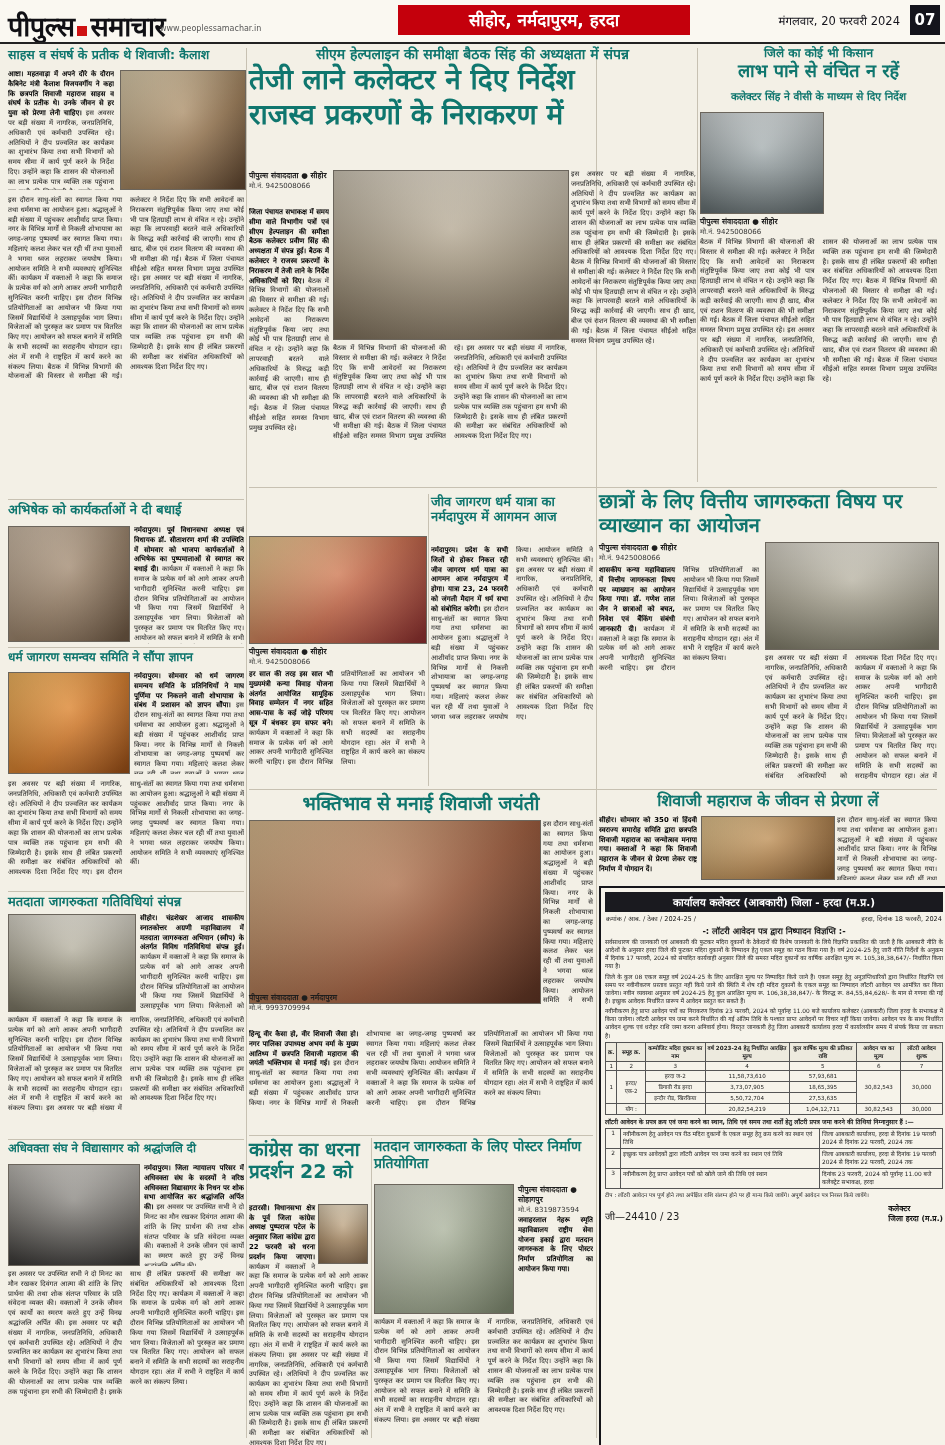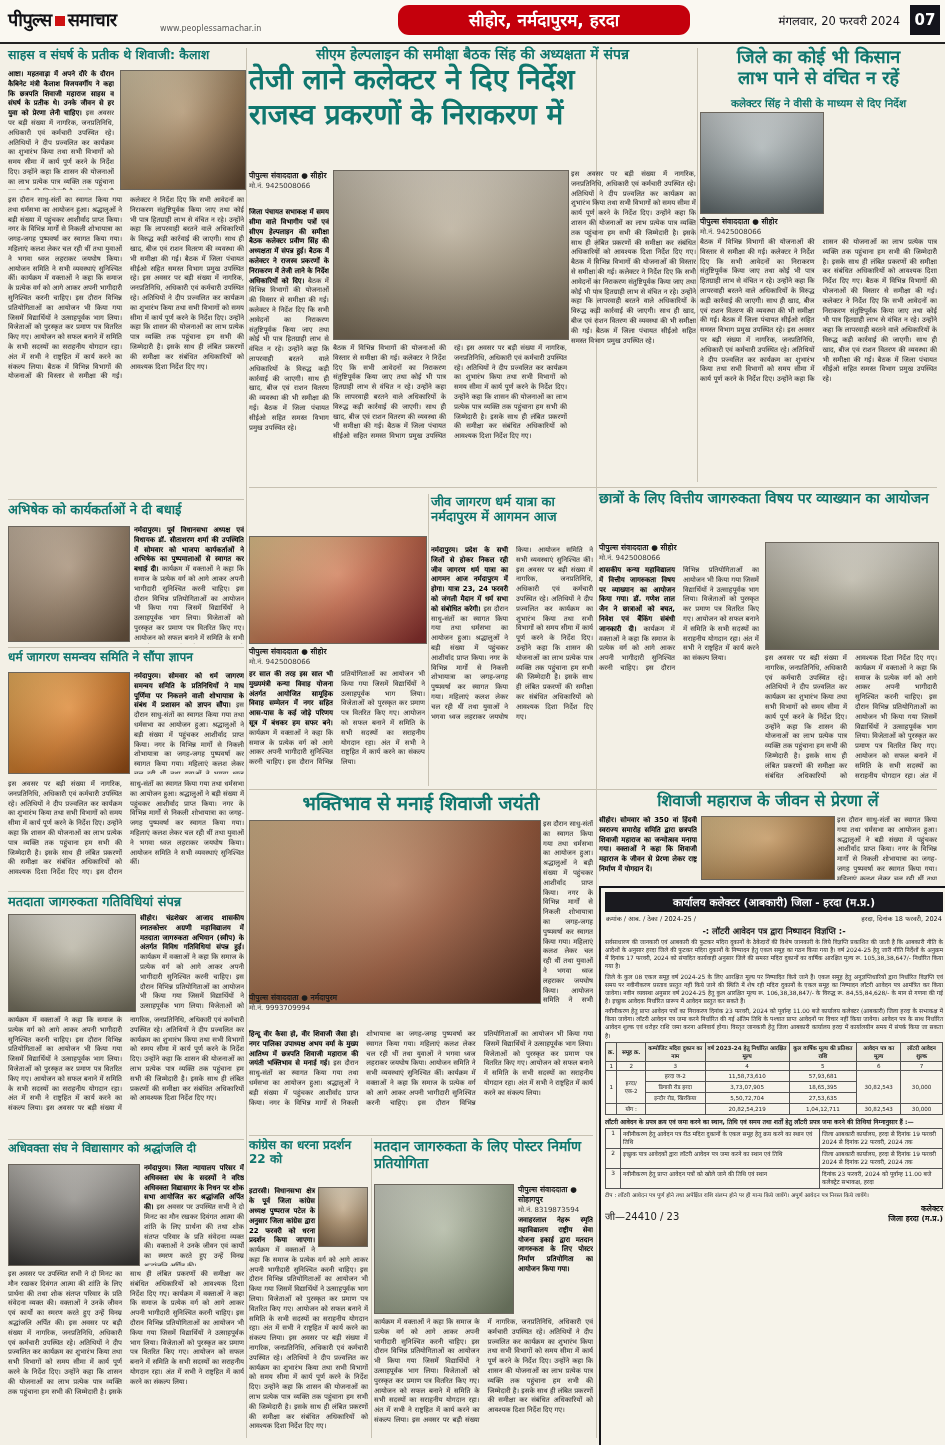--- a/index.html
+++ b/index.html
@@ -11,24 +11,24 @@
   .body b{color:#000}
   .c2{column-count:2;column-gap:8px}
   .c3{column-count:3;column-gap:8px}
   .photo{position:absolute;border:1px solid #6b655c}
   .photo::after{content:"";position:absolute;inset:0;background:radial-gradient(ellipse at 50% 35%,rgba(255,255,255,.18),rgba(0,0,0,.24) 92%)}
   .byline{font-size:7.6px;font-weight:700;color:#1d1d1d}
   .phone{font-size:7px;color:#333;margin-top:1px}
   .vr{position:absolute;width:1px;background:#c7c1b2}
   .hr{position:absolute;height:1px;background:#c7c1b2}
   
-  .logo-first,.logo-second{font-size:18px;font-weight:700;color:#101014;letter-spacing:-.5px}
+  .logo-first,.logo-second{font-size:27px;font-weight:700;color:#101014;letter-spacing:-.5px}
   .logo-sq{display:inline-block;width:10px;height:10px;background:#cf1212;margin:0 3px 2px 3px;vertical-align:middle}
   .website{font-size:8px;color:#555}
-  .banner{background:#c4000c;color:#fff;font-weight:700;font-size:17px;text-align:center;line-height:30px;border-radius:11px}
+  .banner{background:#c4000c;color:#fff;font-weight:700;font-size:17px;text-align:center;line-height:30px;border-radius:0}
   .dateline{font-size:11.5px;color:#14141c;text-align:right}
   .pagebox{background:#14141c;color:#fff;font-weight:700;font-size:15px;text-align:center;line-height:30px}
   
   .ph-stage{background:linear-gradient(135deg,#d8c9a8,#9c7b55 60%,#5f4630)}
   .ph-hall{background:linear-gradient(180deg,#cfc6b5,#a99c85 55%,#81735e)}
   .ph-vc{background:linear-gradient(180deg,#c6cccd,#96a0a2 55%,#667072)}
   .ph-greet{background:linear-gradient(135deg,#cbb9a4,#9a8269 55%,#6e5843)}
   .ph-wed{background:linear-gradient(135deg,#e8c98f,#c96a4a 55%,#8e3030)}
   .ph-class{background:linear-gradient(180deg,#d6d2c6,#a9a492 55%,#83806d)}
   .ph-saffron{background:linear-gradient(135deg,#f0b25a,#d77c2a 55%,#9a4f18)}
@@ -46,21 +46,21 @@
   .n-para{font-size:5.9px;line-height:1.38;text-align:justify;color:#222;margin-bottom:2px}
   table.n-tbl{width:100%;border-collapse:collapse;font-size:5.6px;margin:2px 0}
   table.n-tbl th,table.n-tbl td{border:1px solid #555;padding:1px 2px;text-align:center;color:#1d1d1d;vertical-align:middle}
   table.n-tbl th{font-weight:700;background:#edeade}
   .n-intro{font-size:6.2px;font-weight:700;margin:2px 0}
   table.n-list{width:100%;border-collapse:collapse;font-size:5.9px;margin:1px 0}
   table.n-list td{border:1px solid #555;padding:1.5px 2px;text-align:left;vertical-align:top;color:#1d1d1d}
   .n-note{font-size:5.7px;text-align:justify;margin-top:2px;color:#222}
   .n-sign{display:flex;justify-content:space-between;align-items:flex-end;margin-top:4px}
   .n-press{font-size:10px;color:#222}
-  .n-collector{font-size:7.6px;font-weight:700;text-align:right;color:#111}
+  .n-collector{font-size:7.6px;font-weight:700;text-align:left;color:#111}
 </style>
 </head>
 <body>
 
 <div class="abs" style="left:0;top:0;width:945px;height:42px;background:#faf8f1">
   <div class="abs" style="left:8px;top:7px">
     <span class="logo-first">पीपुल्स</span><span class="logo-sq"></span><span class="logo-second">समाचार</span>
   </div>
   <div class="abs website" style="left:160px;top:24px">www.peoplessamachar.in</div>
   <div class="abs banner" style="left:398px;top:5px;width:292px;height:30px">सीहोर, नर्मदापुरम, हरदा</div>
@@ -148,21 +148,21 @@
   <div class="photo ph-hall" style="left:84px;top:124px;width:234px;height:168px"></div>
   <div class="body c2 abs" style="left:84px;top:298px;width:234px;height:140px">
     <span>बैठक में विभिन्न विभागों की योजनाओं की विस्तार से समीक्षा की गई। कलेक्टर ने निर्देश दिए कि सभी आवेदनों का निराकरण संतुष्टिपूर्वक किया जाए तथा कोई भी पात्र हितग्राही लाभ से वंचित न रहे। उन्होंने कहा कि लापरवाही बरतने वाले अधिकारियों के विरुद्ध कड़ी कार्रवाई की जाएगी। साथ ही खाद, बीज एवं राशन वितरण की व्यवस्था की भी समीक्षा की गई। बैठक में जिला पंचायत सीईओ सहित समस्त विभाग प्रमुख उपस्थित रहे। </span><span>इस अवसर पर बड़ी संख्या में नागरिक, जनप्रतिनिधि, अधिकारी एवं कर्मचारी उपस्थित रहे। अतिथियों ने दीप प्रज्वलित कर कार्यक्रम का शुभारंभ किया तथा सभी विभागों को समय सीमा में कार्य पूर्ण करने के निर्देश दिए। उन्होंने कहा कि शासन की योजनाओं का लाभ प्रत्येक पात्र व्यक्ति तक पहुंचाना हम सभी की जिम्मेदारी है। इसके साथ ही लंबित प्रकरणों की समीक्षा कर संबंधित अधिकारियों को आवश्यक दिशा निर्देश दिए गए। </span>
   </div>
   <div class="body abs" style="left:322px;top:124px;width:125px;height:314px">
     <span>इस अवसर पर बड़ी संख्या में नागरिक, जनप्रतिनिधि, अधिकारी एवं कर्मचारी उपस्थित रहे। अतिथियों ने दीप प्रज्वलित कर कार्यक्रम का शुभारंभ किया तथा सभी विभागों को समय सीमा में कार्य पूर्ण करने के निर्देश दिए। उन्होंने कहा कि शासन की योजनाओं का लाभ प्रत्येक पात्र व्यक्ति तक पहुंचाना हम सभी की जिम्मेदारी है। इसके साथ ही लंबित प्रकरणों की समीक्षा कर संबंधित अधिकारियों को आवश्यक दिशा निर्देश दिए गए। </span><span>बैठक में विभिन्न विभागों की योजनाओं की विस्तार से समीक्षा की गई। कलेक्टर ने निर्देश दिए कि सभी आवेदनों का निराकरण संतुष्टिपूर्वक किया जाए तथा कोई भी पात्र हितग्राही लाभ से वंचित न रहे। उन्होंने कहा कि लापरवाही बरतने वाले अधिकारियों के विरुद्ध कड़ी कार्रवाई की जाएगी। साथ ही खाद, बीज एवं राशन वितरण की व्यवस्था की भी समीक्षा की गई। बैठक में जिला पंचायत सीईओ सहित समस्त विभाग प्रमुख उपस्थित रहे। </span>
   </div>
 </div>
 
 <div class="art" style="left:700px;top:46px;width:237px;height:436px">
-  <div class="hl ctr" style="font-size:18px">जिले का कोई भी किसान</div>
+  <div class="hl ctr" style="font-size:12px">जिले का कोई भी किसान</div>
   <div class="hl ctr" style="font-size:18px">लाभ पाने से वंचित न रहें</div>
   <div class="hl ctr" style="font-size:10.5px;margin-top:9px">कलेक्टर सिंह ने वीसी के माध्यम से दिए निर्देश</div>
   <div class="photo ph-vc" style="left:0;top:66px;width:122px;height:100px"></div>
   <div class="abs" style="left:0;top:170px;width:122px">
     <div class="byline">पीपुल्स संवाददाता ● सीहोर</div>
     <div class="phone">मो.नं. 9425008066</div>
   </div>
   <div class="body c2 abs" style="left:0;top:192px;width:237px;height:242px">
     <span>बैठक में विभिन्न विभागों की योजनाओं की विस्तार से समीक्षा की गई। कलेक्टर ने निर्देश दिए कि सभी आवेदनों का निराकरण संतुष्टिपूर्वक किया जाए तथा कोई भी पात्र हितग्राही लाभ से वंचित न रहे। उन्होंने कहा कि लापरवाही बरतने वाले अधिकारियों के विरुद्ध कड़ी कार्रवाई की जाएगी। साथ ही खाद, बीज एवं राशन वितरण की व्यवस्था की भी समीक्षा की गई। बैठक में जिला पंचायत सीईओ सहित समस्त विभाग प्रमुख उपस्थित रहे। </span><span>इस अवसर पर बड़ी संख्या में नागरिक, जनप्रतिनिधि, अधिकारी एवं कर्मचारी उपस्थित रहे। अतिथियों ने दीप प्रज्वलित कर कार्यक्रम का शुभारंभ किया तथा सभी विभागों को समय सीमा में कार्य पूर्ण करने के निर्देश दिए। उन्होंने कहा कि शासन की योजनाओं का लाभ प्रत्येक पात्र व्यक्ति तक पहुंचाना हम सभी की जिम्मेदारी है। इसके साथ ही लंबित प्रकरणों की समीक्षा कर संबंधित अधिकारियों को आवश्यक दिशा निर्देश दिए गए। </span><span>बैठक में विभिन्न विभागों की योजनाओं की विस्तार से समीक्षा की गई। कलेक्टर ने निर्देश दिए कि सभी आवेदनों का निराकरण संतुष्टिपूर्वक किया जाए तथा कोई भी पात्र हितग्राही लाभ से वंचित न रहे। उन्होंने कहा कि लापरवाही बरतने वाले अधिकारियों के विरुद्ध कड़ी कार्रवाई की जाएगी। साथ ही खाद, बीज एवं राशन वितरण की व्यवस्था की भी समीक्षा की गई। बैठक में जिला पंचायत सीईओ सहित समस्त विभाग प्रमुख उपस्थित रहे। </span>
   </div>
@@ -180,21 +180,21 @@
 </div>
 
 <div class="art" style="left:431px;top:494px;width:162px;height:292px">
   <div class="hl" style="font-size:13px">जीव जागरण धर्म यात्रा का नर्मदापुरम में आगमन आज</div>
   <div class="body c2 abs" style="left:0;top:52px;width:162px;height:240px">
     <b>नर्मदापुरम। प्रदेश के सभी जिलों से होकर निकल रही जीव जागरण धर्म यात्रा का आगमन आज नर्मदापुरम में होगा। यात्रा 23, 24 फरवरी को जंगली मैदान में धर्म सभा को संबोधित करेगी। </b><span>इस दौरान साधु-संतों का स्वागत किया गया तथा धर्मसभा का आयोजन हुआ। श्रद्धालुओं ने बड़ी संख्या में पहुंचकर आशीर्वाद प्राप्त किया। नगर के विभिन्न मार्गों से निकली शोभायात्रा का जगह-जगह पुष्पवर्षा कर स्वागत किया गया। महिलाएं कलश लेकर चल रही थीं तथा युवाओं ने भगवा ध्वज लहराकर जयघोष किया। आयोजन समिति ने सभी व्यवस्थाएं सुनिश्चित कीं। </span><span>इस अवसर पर बड़ी संख्या में नागरिक, जनप्रतिनिधि, अधिकारी एवं कर्मचारी उपस्थित रहे। अतिथियों ने दीप प्रज्वलित कर कार्यक्रम का शुभारंभ किया तथा सभी विभागों को समय सीमा में कार्य पूर्ण करने के निर्देश दिए। उन्होंने कहा कि शासन की योजनाओं का लाभ प्रत्येक पात्र व्यक्ति तक पहुंचाना हम सभी की जिम्मेदारी है। इसके साथ ही लंबित प्रकरणों की समीक्षा कर संबंधित अधिकारियों को आवश्यक दिशा निर्देश दिए गए। </span>
   </div>
 </div>
 
 <div class="art" style="left:599px;top:490px;width:338px;height:296px">
-  <div class="hl" style="font-size:14px">छात्रों के लिए वित्तीय जागरुकता विषय पर व्याख्यान का आयोजन</div>
+  <div class="hl" style="font-size:20px">छात्रों के लिए वित्तीय जागरुकता विषय पर व्याख्यान का आयोजन</div>
   <div class="abs" style="left:0;top:52px;width:160px">
     <div class="byline">पीपुल्स संवाददाता ● सीहोर</div>
     <div class="phone">मो.नं. 9425008066</div>
   </div>
   <div class="body c2 abs" style="left:0;top:76px;width:160px;height:220px">
     <b>शासकीय कन्या महाविद्यालय में वित्तीय जागरुकता विषय पर व्याख्यान का आयोजन किया गया। डॉ. गणेश लाल जैन ने छात्राओं को बचत, निवेश एवं बैंकिंग संबंधी जानकारी दी। </b><span>कार्यक्रम में वक्ताओं ने कहा कि समाज के प्रत्येक वर्ग को आगे आकर अपनी भागीदारी सुनिश्चित करनी चाहिए। इस दौरान विभिन्न प्रतियोगिताओं का आयोजन भी किया गया जिसमें विद्यार्थियों ने उत्साहपूर्वक भाग लिया। विजेताओं को पुरस्कृत कर प्रमाण पत्र वितरित किए गए। आयोजन को सफल बनाने में समिति के सभी सदस्यों का सराहनीय योगदान रहा। अंत में सभी ने राष्ट्रहित में कार्य करने का संकल्प लिया। </span>
   </div>
   <div class="photo ph-class" style="left:166px;top:52px;width:172px;height:106px"></div>
   <div class="body c2 abs" style="left:166px;top:164px;width:172px;height:132px">
     <span>इस अवसर पर बड़ी संख्या में नागरिक, जनप्रतिनिधि, अधिकारी एवं कर्मचारी उपस्थित रहे। अतिथियों ने दीप प्रज्वलित कर कार्यक्रम का शुभारंभ किया तथा सभी विभागों को समय सीमा में कार्य पूर्ण करने के निर्देश दिए। उन्होंने कहा कि शासन की योजनाओं का लाभ प्रत्येक पात्र व्यक्ति तक पहुंचाना हम सभी की जिम्मेदारी है। इसके साथ ही लंबित प्रकरणों की समीक्षा कर संबंधित अधिकारियों को आवश्यक दिशा निर्देश दिए गए। </span><span>कार्यक्रम में वक्ताओं ने कहा कि समाज के प्रत्येक वर्ग को आगे आकर अपनी भागीदारी सुनिश्चित करनी चाहिए। इस दौरान विभिन्न प्रतियोगिताओं का आयोजन भी किया गया जिसमें विद्यार्थियों ने उत्साहपूर्वक भाग लिया। विजेताओं को पुरस्कृत कर प्रमाण पत्र वितरित किए गए। आयोजन को सफल बनाने में समिति के सभी सदस्यों का सराहनीय योगदान रहा। अंत में सभी ने राष्ट्रहित में कार्य करने का संकल्प लिया। </span>
@@ -311,21 +311,21 @@
   <div class="n-sign">
     <div class="n-press">जी—24410 / 23</div>
     <div class="n-collector">
       <div>कलेक्टर</div>
       <div>जिला हरदा (म.प्र.)</div>
     </div>
   </div>
 </div>
 
 <div class="art" style="left:249px;top:1138px;width:119px;height:302px">
-  <div class="hl" style="font-size:12px">कांग्रेस का धरना प्रदर्शन 22 को</div>
+  <div class="hl" style="font-size:19px">कांग्रेस का धरना प्रदर्शन 22 को</div>
   <div class="body" style="margin-top:21px;height:256px">
     <span class="photo ph-portrait" style="position:relative;float:right;width:48px;height:58px;margin:0 0 2px 3px;display:block"></span>
     <b>इटारसी। विधानसभा क्षेत्र के पूर्व जिला कांग्रेस अध्यक्ष पुष्पराज पटेल के अनुसार जिला कांग्रेस द्वारा 22 फरवरी को धरना प्रदर्शन किया जाएगा। </b><span>कार्यक्रम में वक्ताओं ने कहा कि समाज के प्रत्येक वर्ग को आगे आकर अपनी भागीदारी सुनिश्चित करनी चाहिए। इस दौरान विभिन्न प्रतियोगिताओं का आयोजन भी किया गया जिसमें विद्यार्थियों ने उत्साहपूर्वक भाग लिया। विजेताओं को पुरस्कृत कर प्रमाण पत्र वितरित किए गए। आयोजन को सफल बनाने में समिति के सभी सदस्यों का सराहनीय योगदान रहा। अंत में सभी ने राष्ट्रहित में कार्य करने का संकल्प लिया। </span><span>इस अवसर पर बड़ी संख्या में नागरिक, जनप्रतिनिधि, अधिकारी एवं कर्मचारी उपस्थित रहे। अतिथियों ने दीप प्रज्वलित कर कार्यक्रम का शुभारंभ किया तथा सभी विभागों को समय सीमा में कार्य पूर्ण करने के निर्देश दिए। उन्होंने कहा कि शासन की योजनाओं का लाभ प्रत्येक पात्र व्यक्ति तक पहुंचाना हम सभी की जिम्मेदारी है। इसके साथ ही लंबित प्रकरणों की समीक्षा कर संबंधित अधिकारियों को आवश्यक दिशा निर्देश दिए गए। </span>
   </div>
 </div>
 
 <div class="art" style="left:374px;top:1138px;width:219px;height:302px">
   <div class="hl" style="font-size:14px">मतदान जागरुकता के लिए पोस्टर निर्माण प्रतियोगिता</div>
   <div class="photo ph-poster" style="left:0;top:46px;width:138px;height:128px"></div>
   <div class="abs" style="left:144px;top:46px;width:75px">

